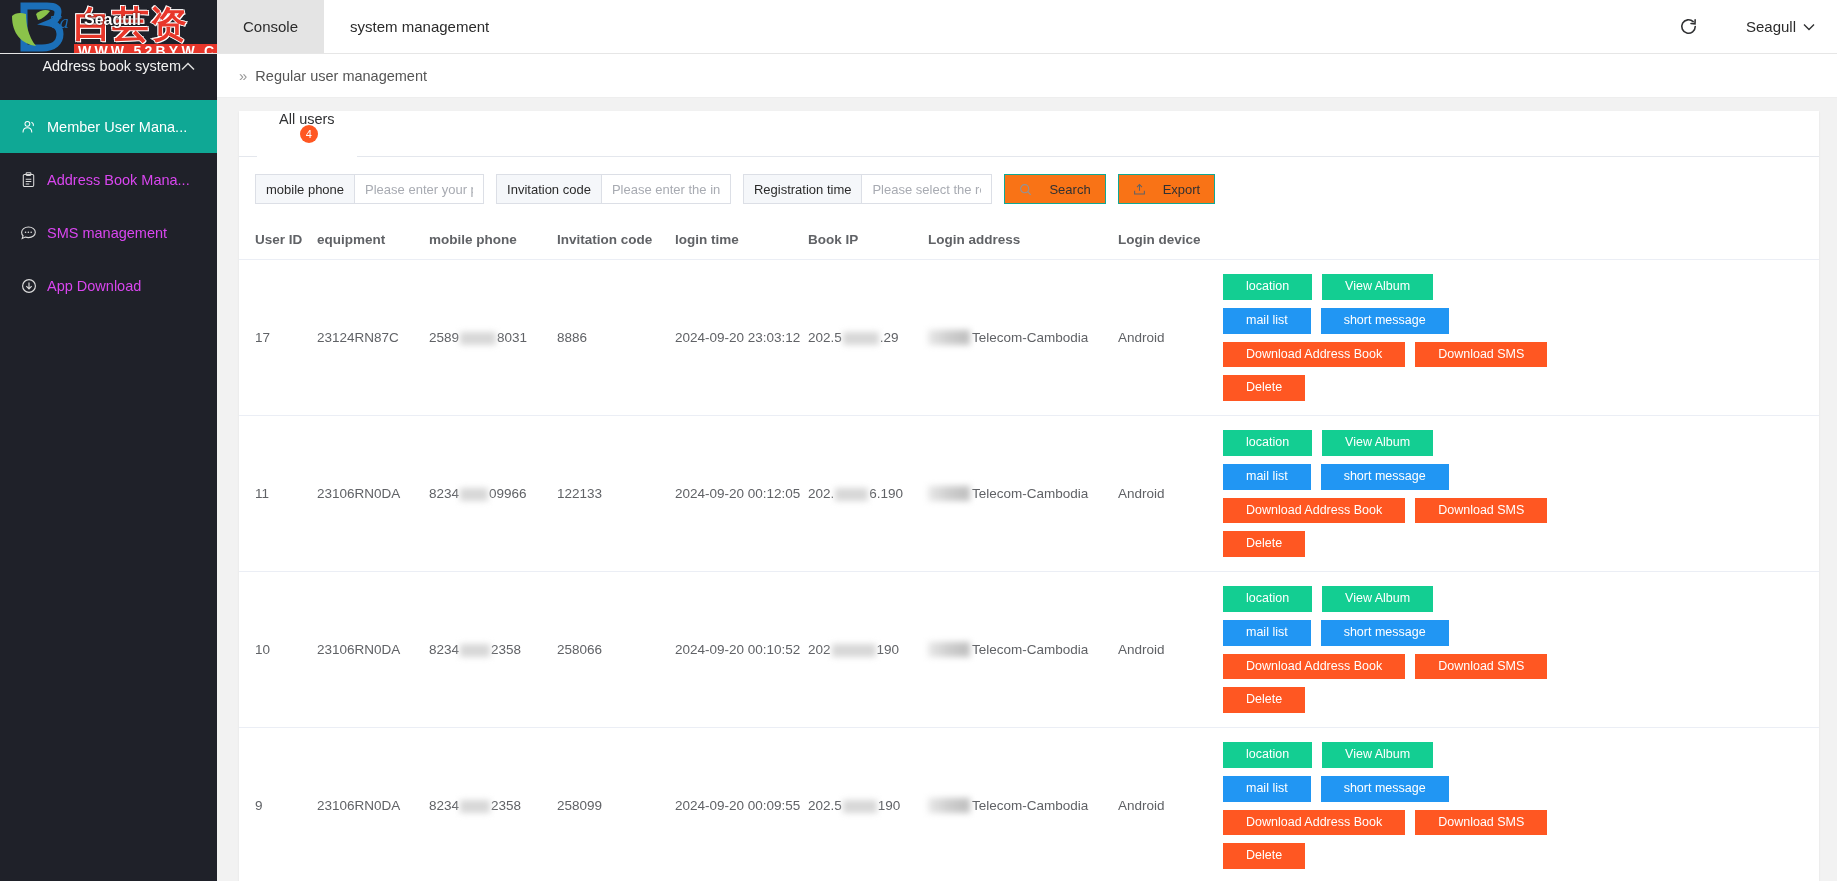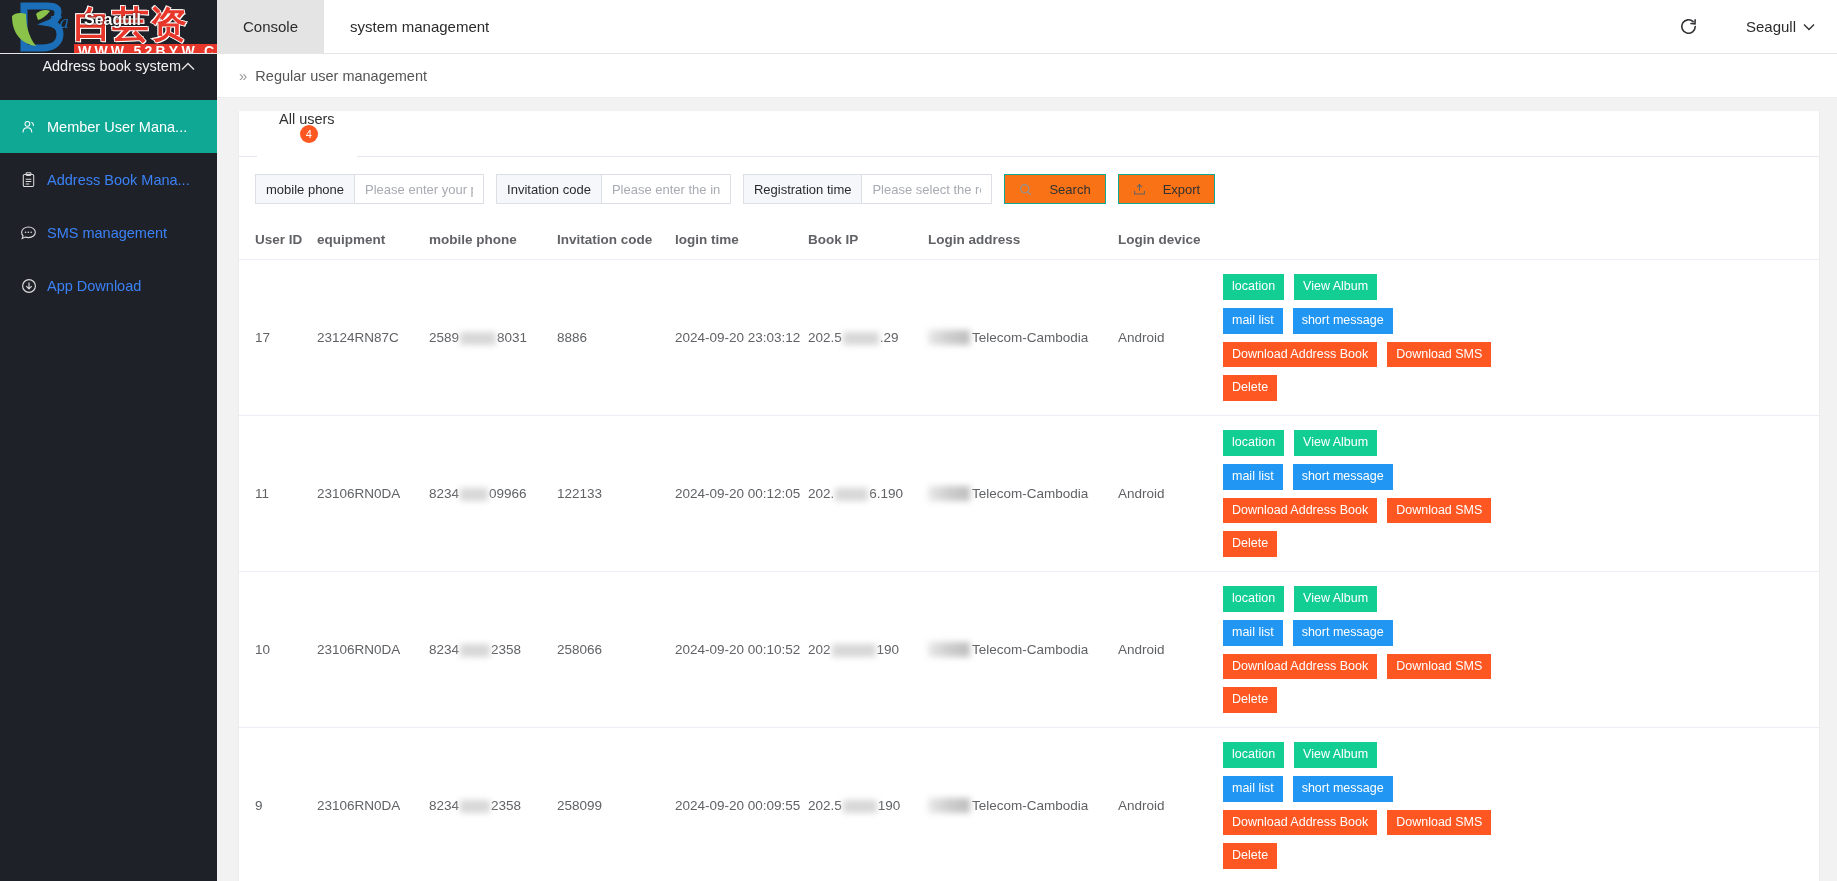--- a/index.html
+++ b/index.html
@@ -84,21 +84,21 @@
     padding: 0 22px 0 18px;
     color: #f2f2f2; font-size: 14.5px;
     cursor: pointer;
     position: relative; top: -8px;
   }
   .caret-up { font-size: 13px; color: #dcdcdc; }
   .nav { display: flex; flex-direction: column; margin-top: 6px; }
   .nav-item {
     height: 53px; display: flex; align-items: center;
     padding-left: 20px; gap: 10px;
-    color: #3b82f6; font-size: 14.5px; cursor: pointer;
+    color: #d946ef; font-size: 14.5px; cursor: pointer;
     white-space: nowrap; overflow: hidden;
   }
   .nav-item.active { background: #0fa895; color: #ffffff; }
   .nav-icon { width: 17px; height: 17px; flex: 0 0 17px; display: flex; align-items: center; justify-content: center; }
   .nav-label { overflow: hidden; text-overflow: ellipsis; }
 
   
   .main { flex: 1; display: flex; flex-direction: column; min-width: 0; background: #f2f2f2; }
   .breadcrumb {
     height: 44px; min-height: 44px; background: #fff;
@@ -201,21 +201,21 @@
   .blur-addr {
     display: inline-block; height: 15px; width: 42px;
     background: linear-gradient(90deg,#e9e9e9 0%, #cfcfcf 45%, #bdbdbd 100%);
     filter: blur(3px); vertical-align: middle; margin-right: 2px;
   }
 
   .actions { display: flex; flex-wrap: wrap; gap: 8px 10px; padding-right: 18px; }
   .act-row { display: flex; gap: 10px; width: 100%; }
   .btn {
     border: none; color: #fff; font-size: 12.5px;
-    padding: 6px 9px; cursor: pointer; line-height: 1.1;
+    padding: 6px 23px; cursor: pointer; line-height: 1.1;
     font-family: "Liberation Sans", sans-serif; white-space: nowrap;
   }
   .btn-teal { background: #13ce92; }
   .btn-blue { background: #2196f3; }
   .btn-orange { background: #ff5722; }
 </style>
 </head>
 <body>
 
 <div class="app">

